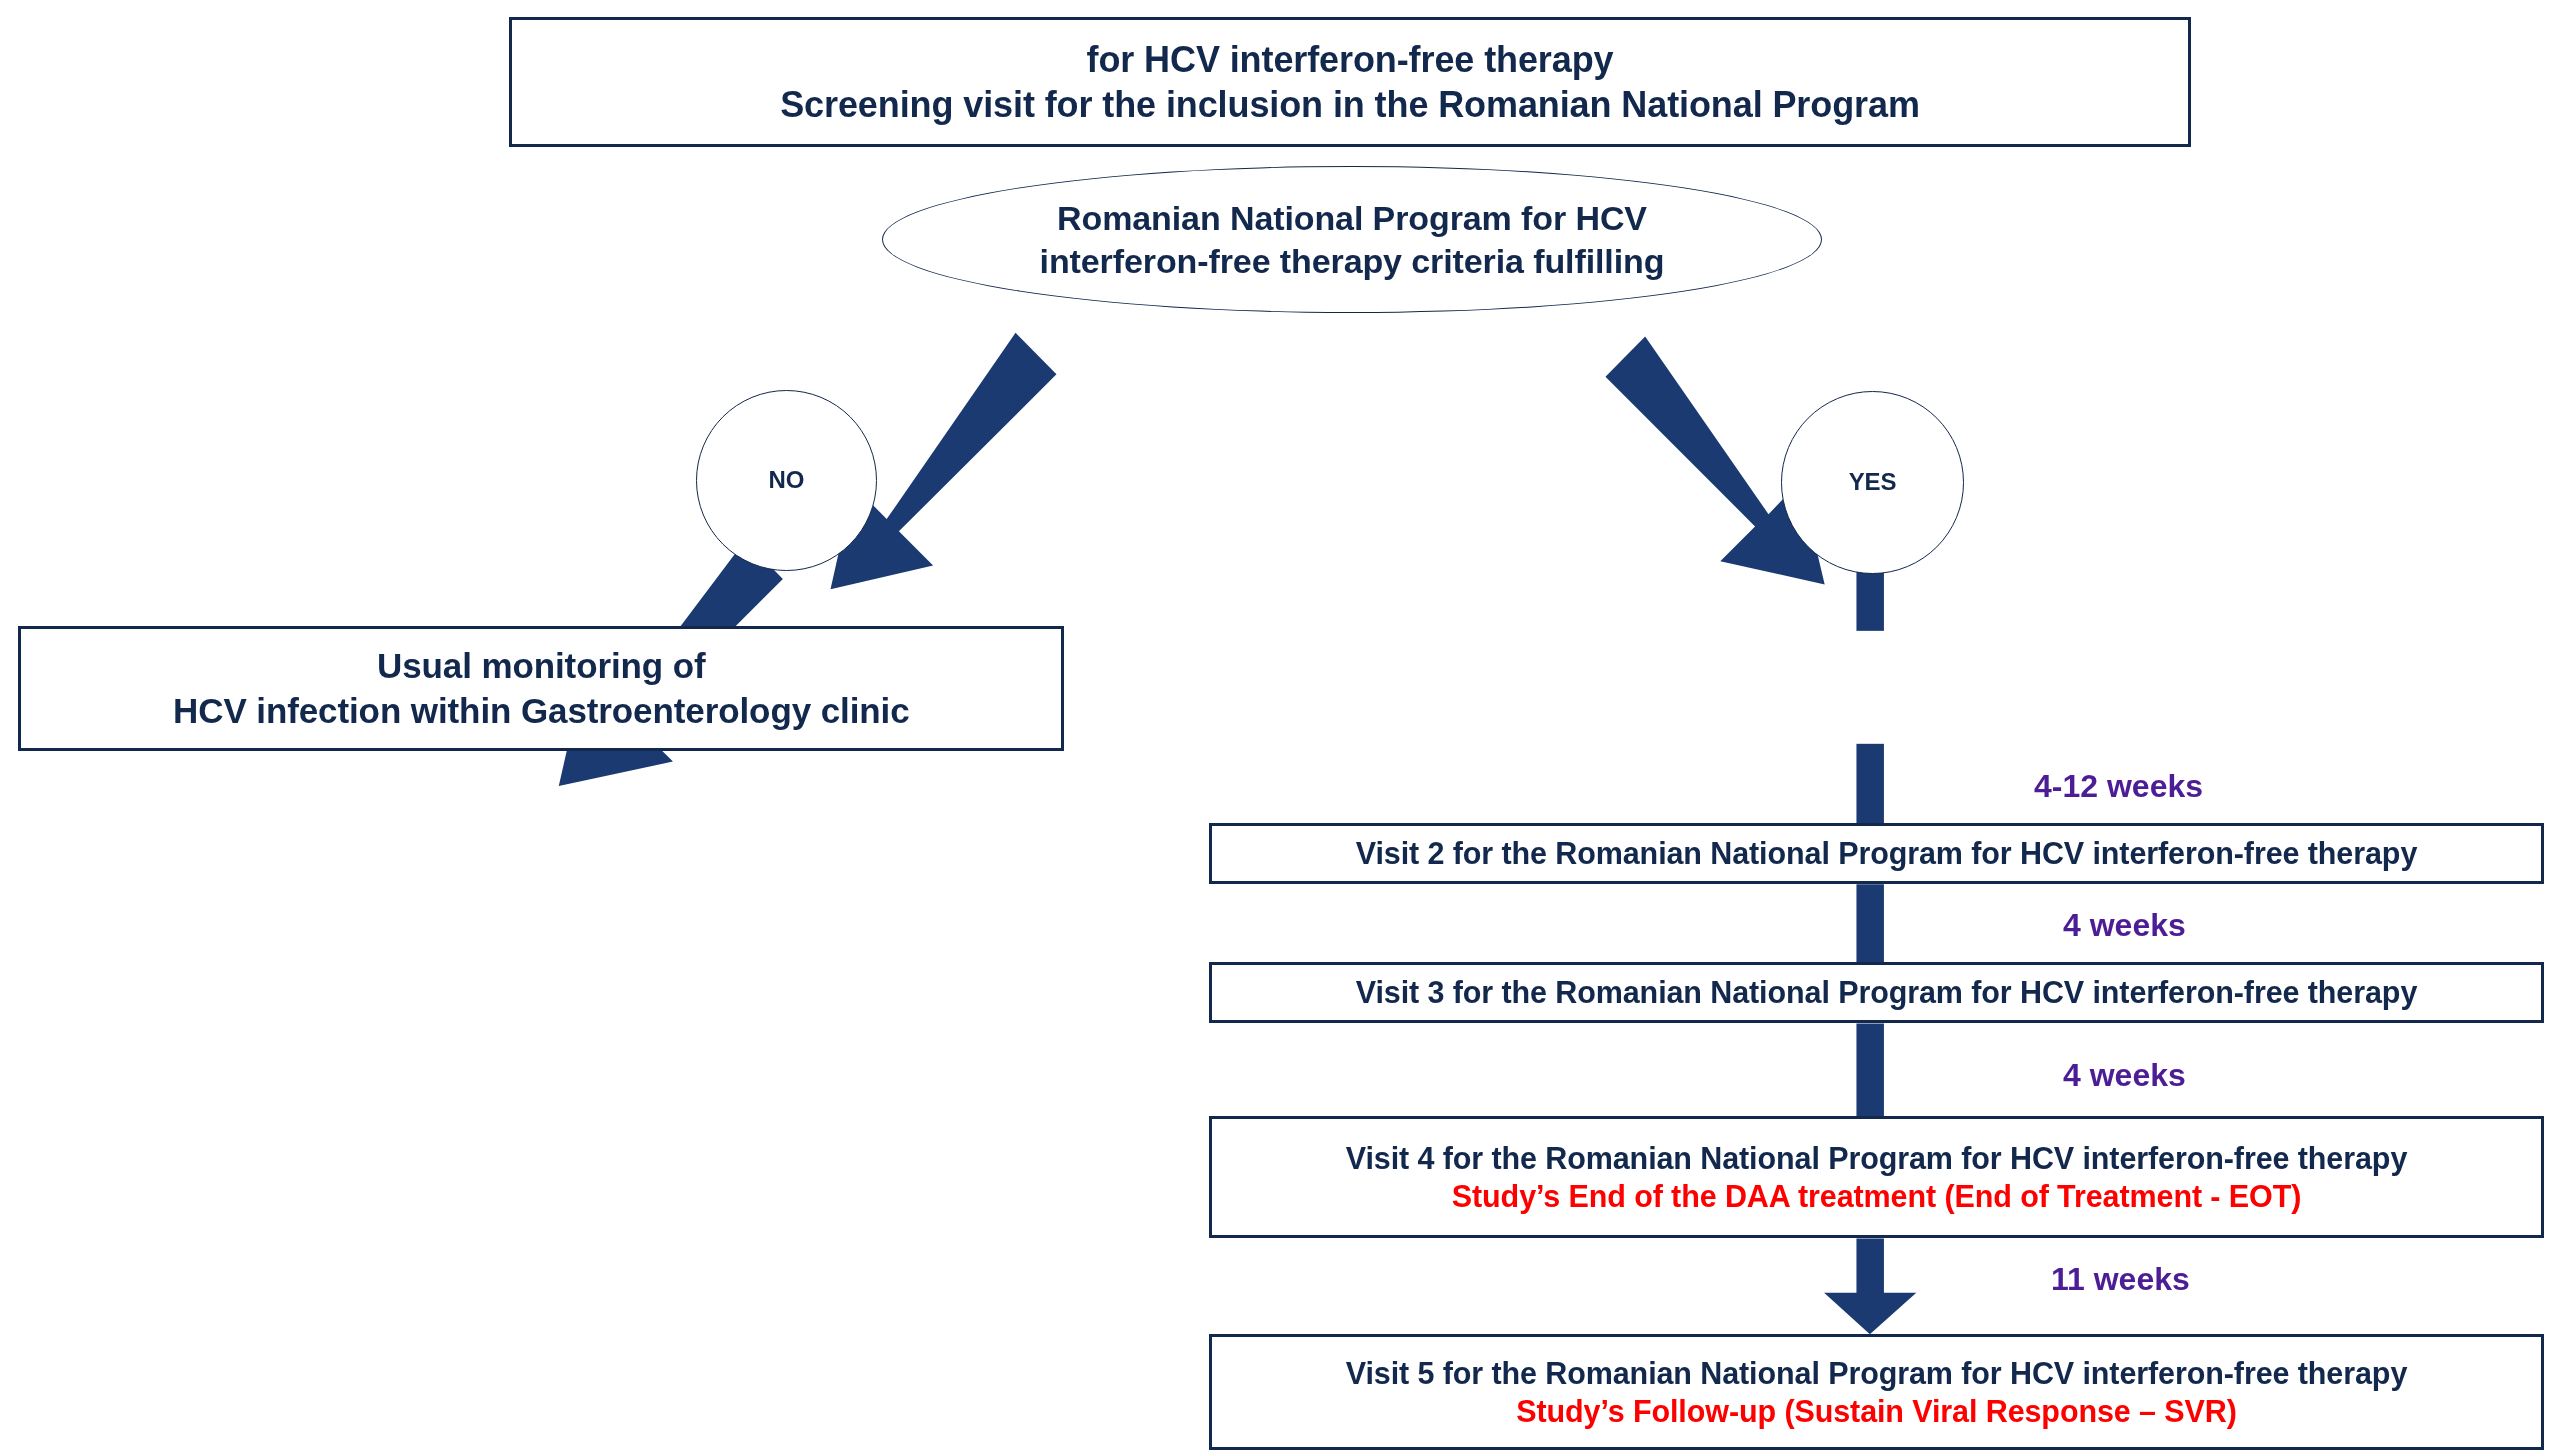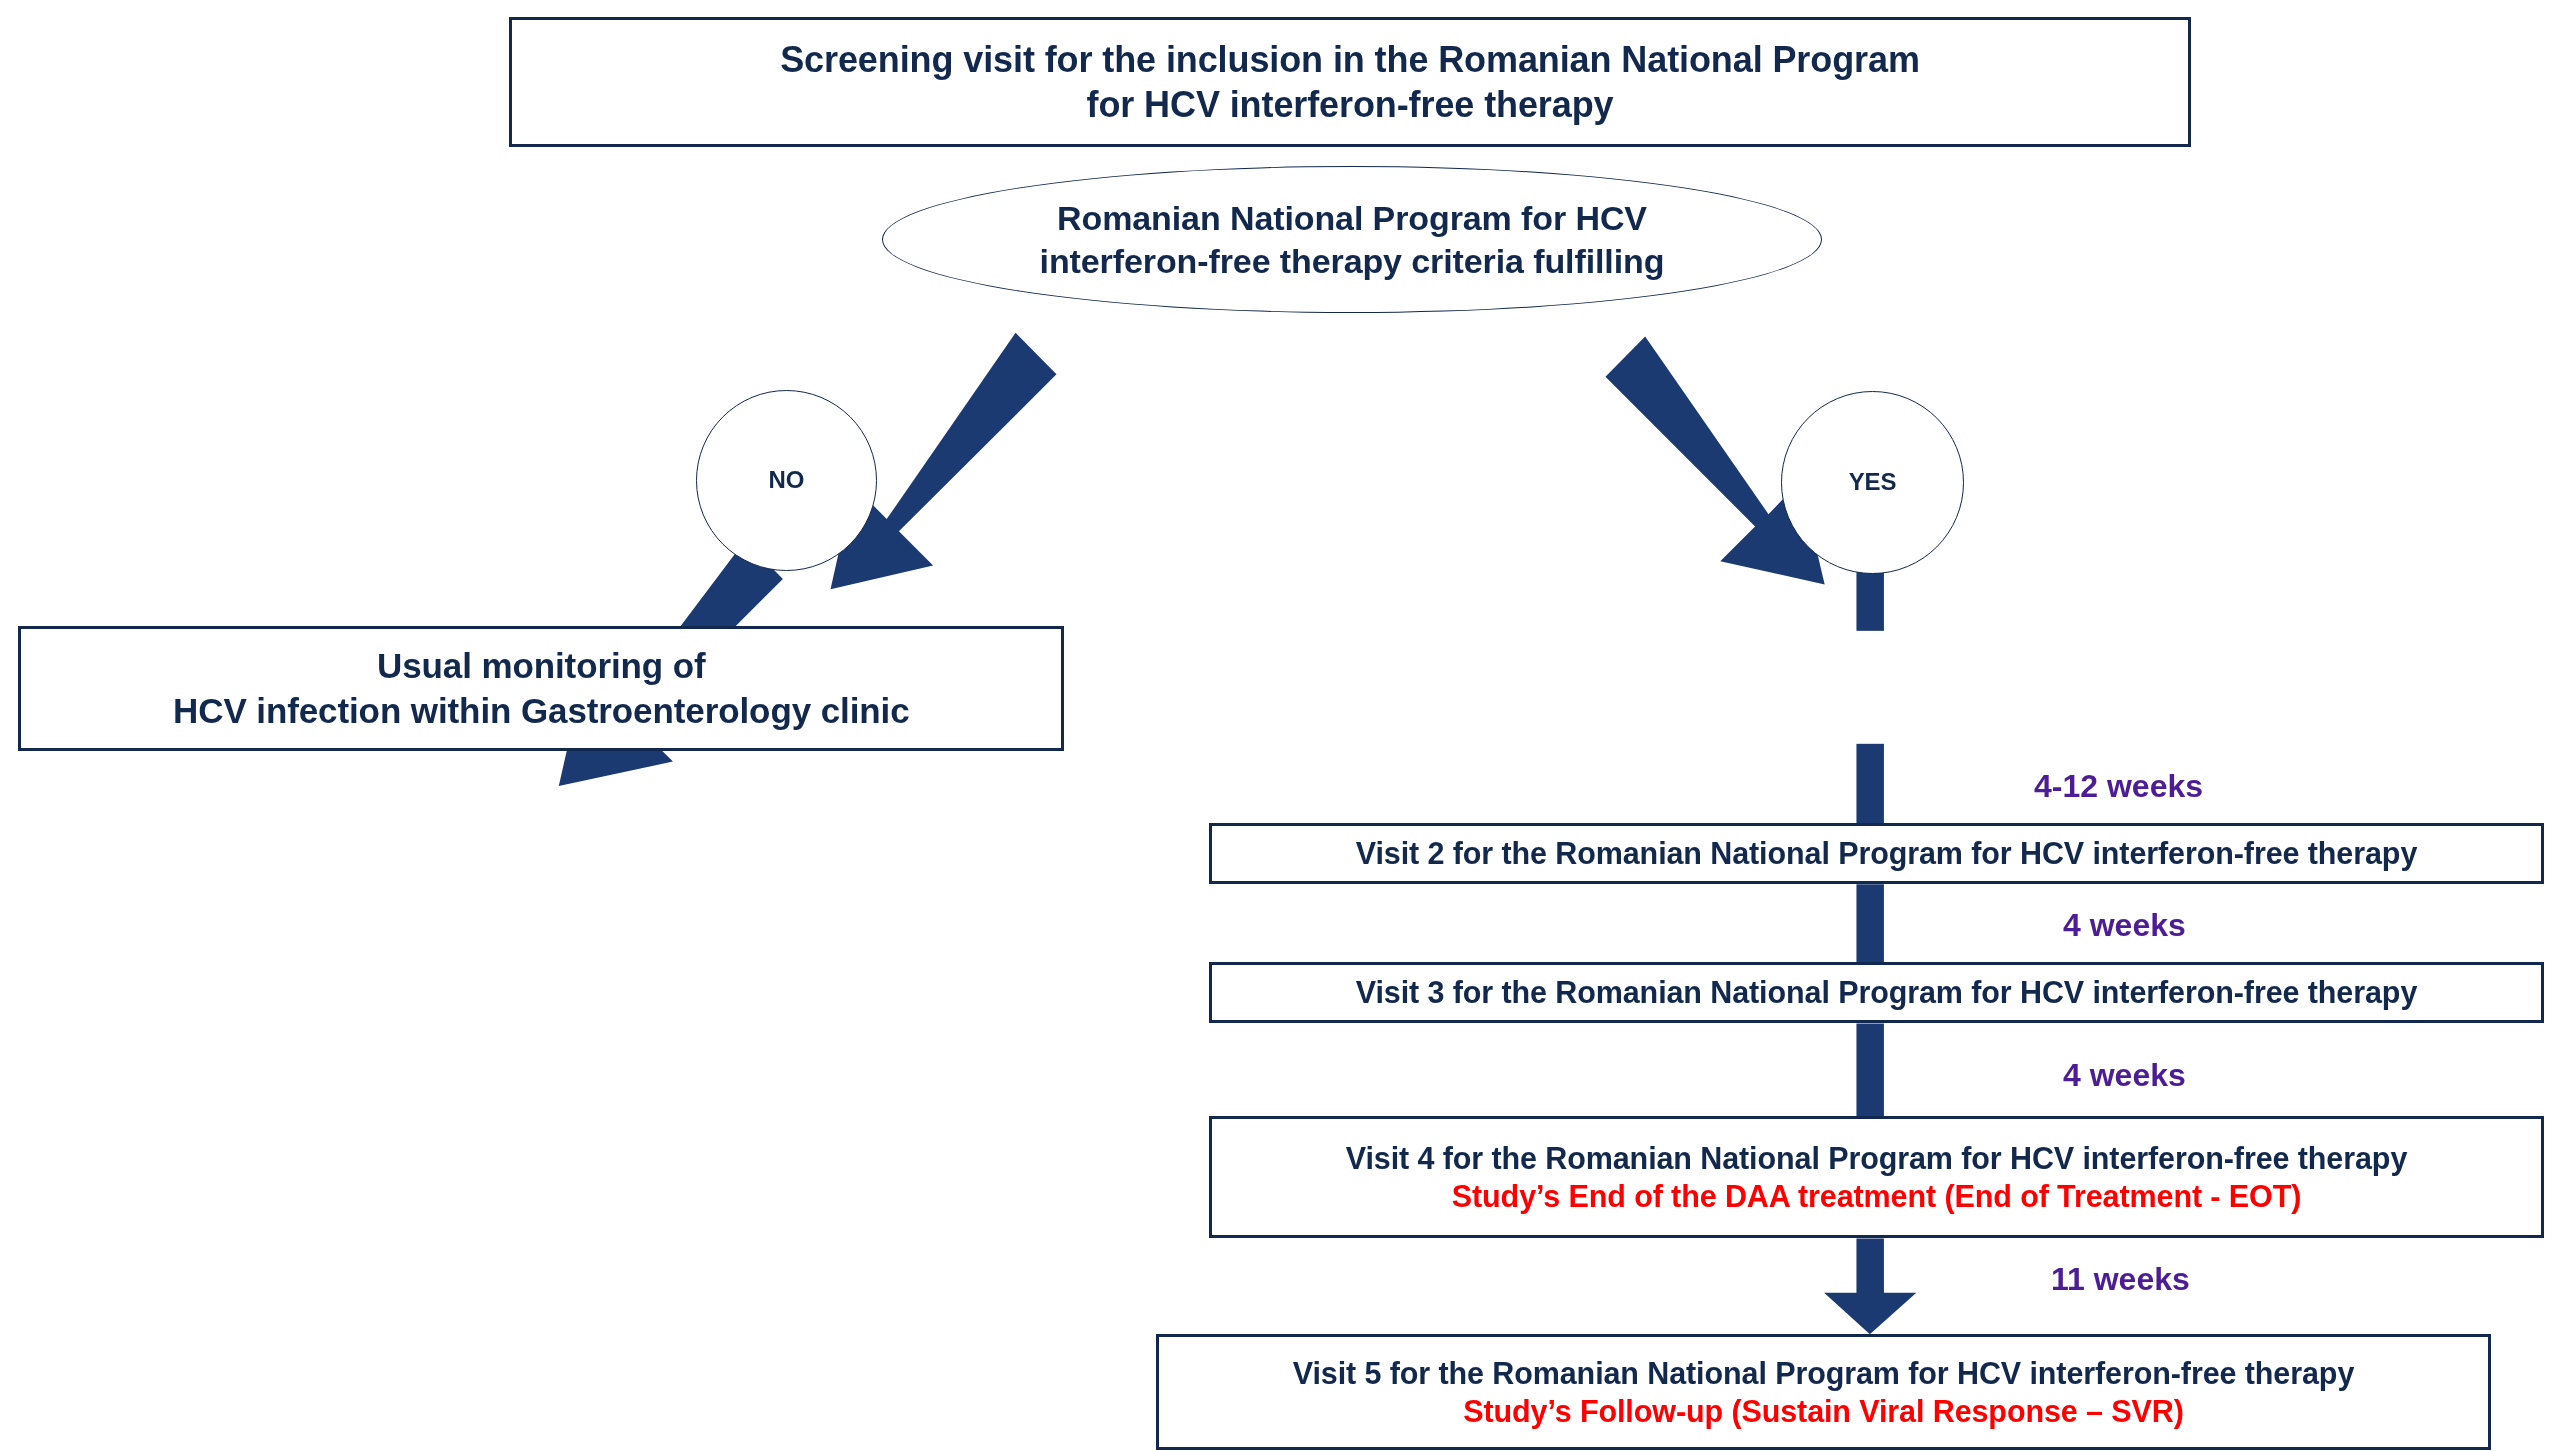--- a/index.html
+++ b/index.html
@@ -123,22 +123,22 @@
       <rect x="3040" y="1676" width="45" height="152" fill="#1b3a72"></rect>
     </g>
 
     <g>
       <rect x="3040" y="2028" width="45" height="117" fill="#1b3a72"></rect>
       <polygon fill="#1b3a72" points="2987,2117 3138,2117 3062,2185"></polygon>
     </g>
   </svg>
 
   <div class="node-box title-box" style="left:509px; top:17px; width:1682px; height:130px;">
+    <div class="node-line">for HCV interferon-free therapy</div>
     <div class="node-line">Screening visit for the inclusion in the Romanian National Program</div>
-    <div class="node-line">for HCV interferon-free therapy</div>
   </div>
 
   <div class="decision-ellipse" style="left:882px; top:166px; width:940px; height:147px;">
     <div class="node-line">Romanian National Program for HCV</div>
     <div class="node-line">interferon-free therapy criteria fulfilling</div>
   </div>
 
   <div class="yn-circle" style="left:696px; top:390px; width:181px; height:181px;">
     <div class="node-line">NO</div>
   </div>
@@ -167,19 +167,19 @@
 
   <div class="interval-label" style="left:2063px; top:1057px;">4 weeks</div>
 
   <div class="node-box visit-box" style="left:1209px; top:1116px; width:1335px; height:122px;">
     <div class="node-line">Visit 4 for the Romanian National Program for HCV interferon-free therapy</div>
     <div class="node-line red">Study’s End of the DAA treatment (End of Treatment - EOT)</div>
   </div>
 
   <div class="interval-label" style="left:2051px; top:1261px;">11 weeks</div>
 
-  <div class="node-box visit-box" style="left:1156px; top:1334px; width:1335px; height:116px;">
+  <div class="node-box visit-box" style="left:1209px; top:1334px; width:1335px; height:116px;">
     <div class="node-line">Visit 5 for the Romanian National Program for HCV interferon-free therapy</div>
     <div class="node-line red">Study’s Follow-up (Sustain Viral Response – SVR)</div>
   </div>
 
 </div>
 
 
 </body></html>

